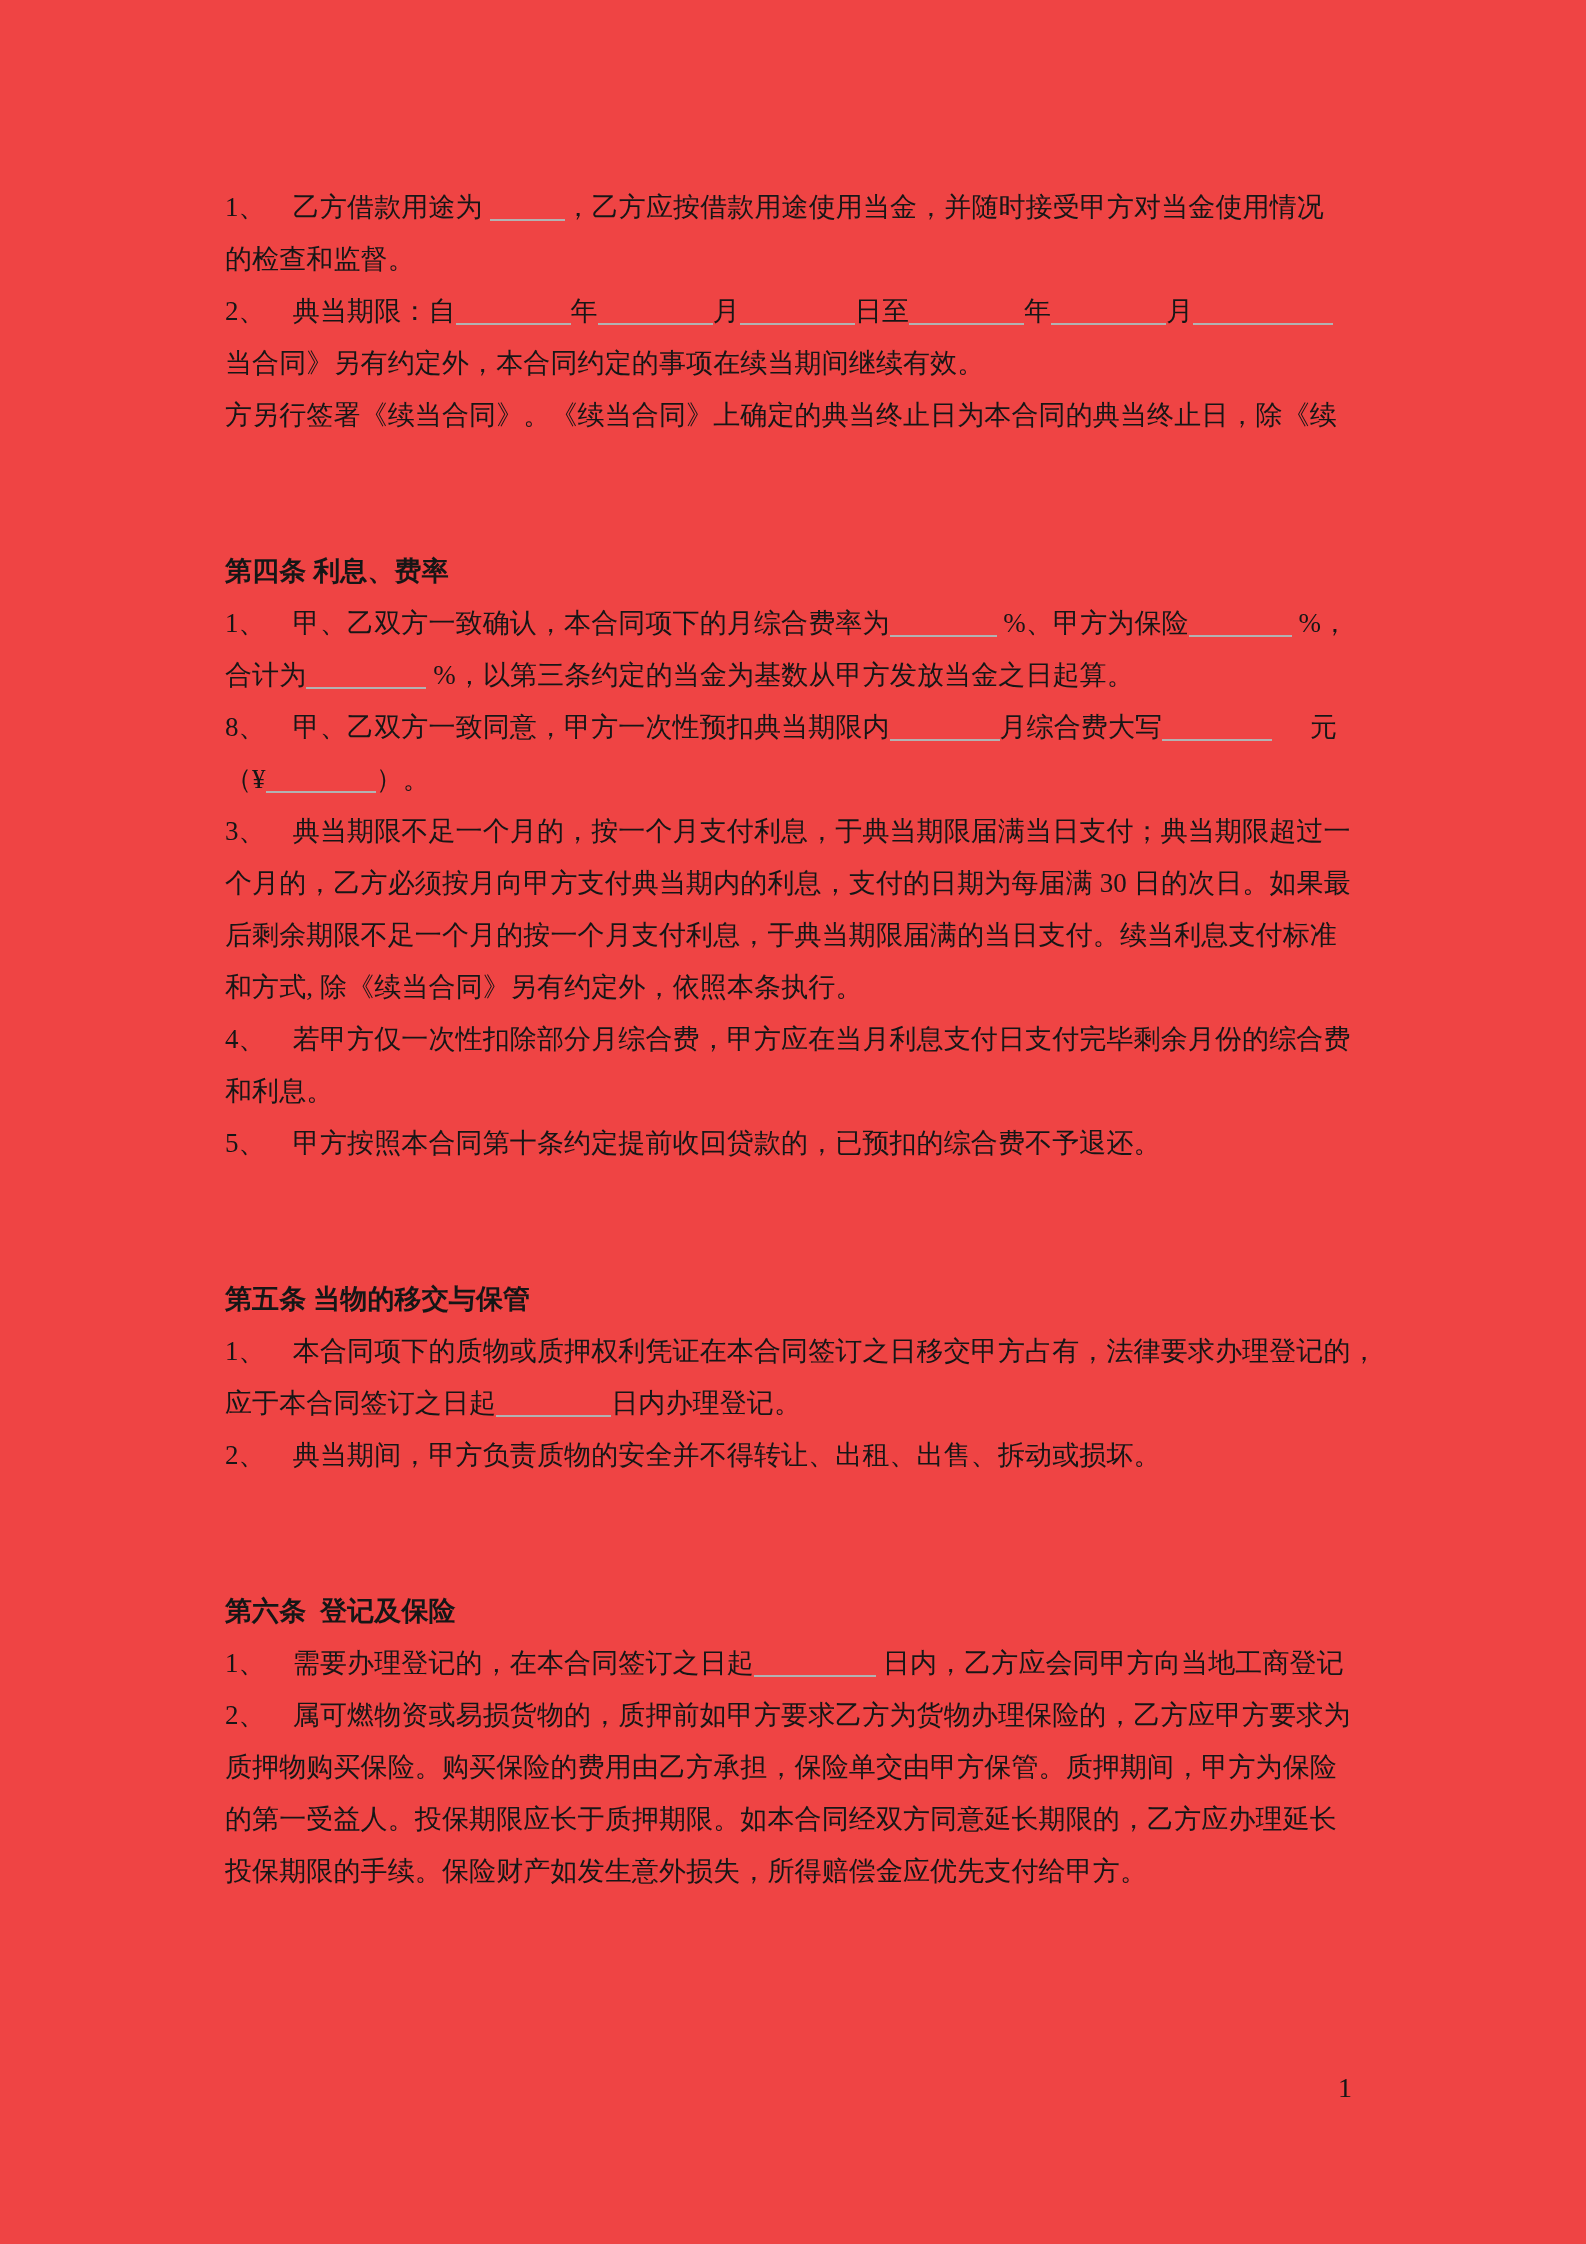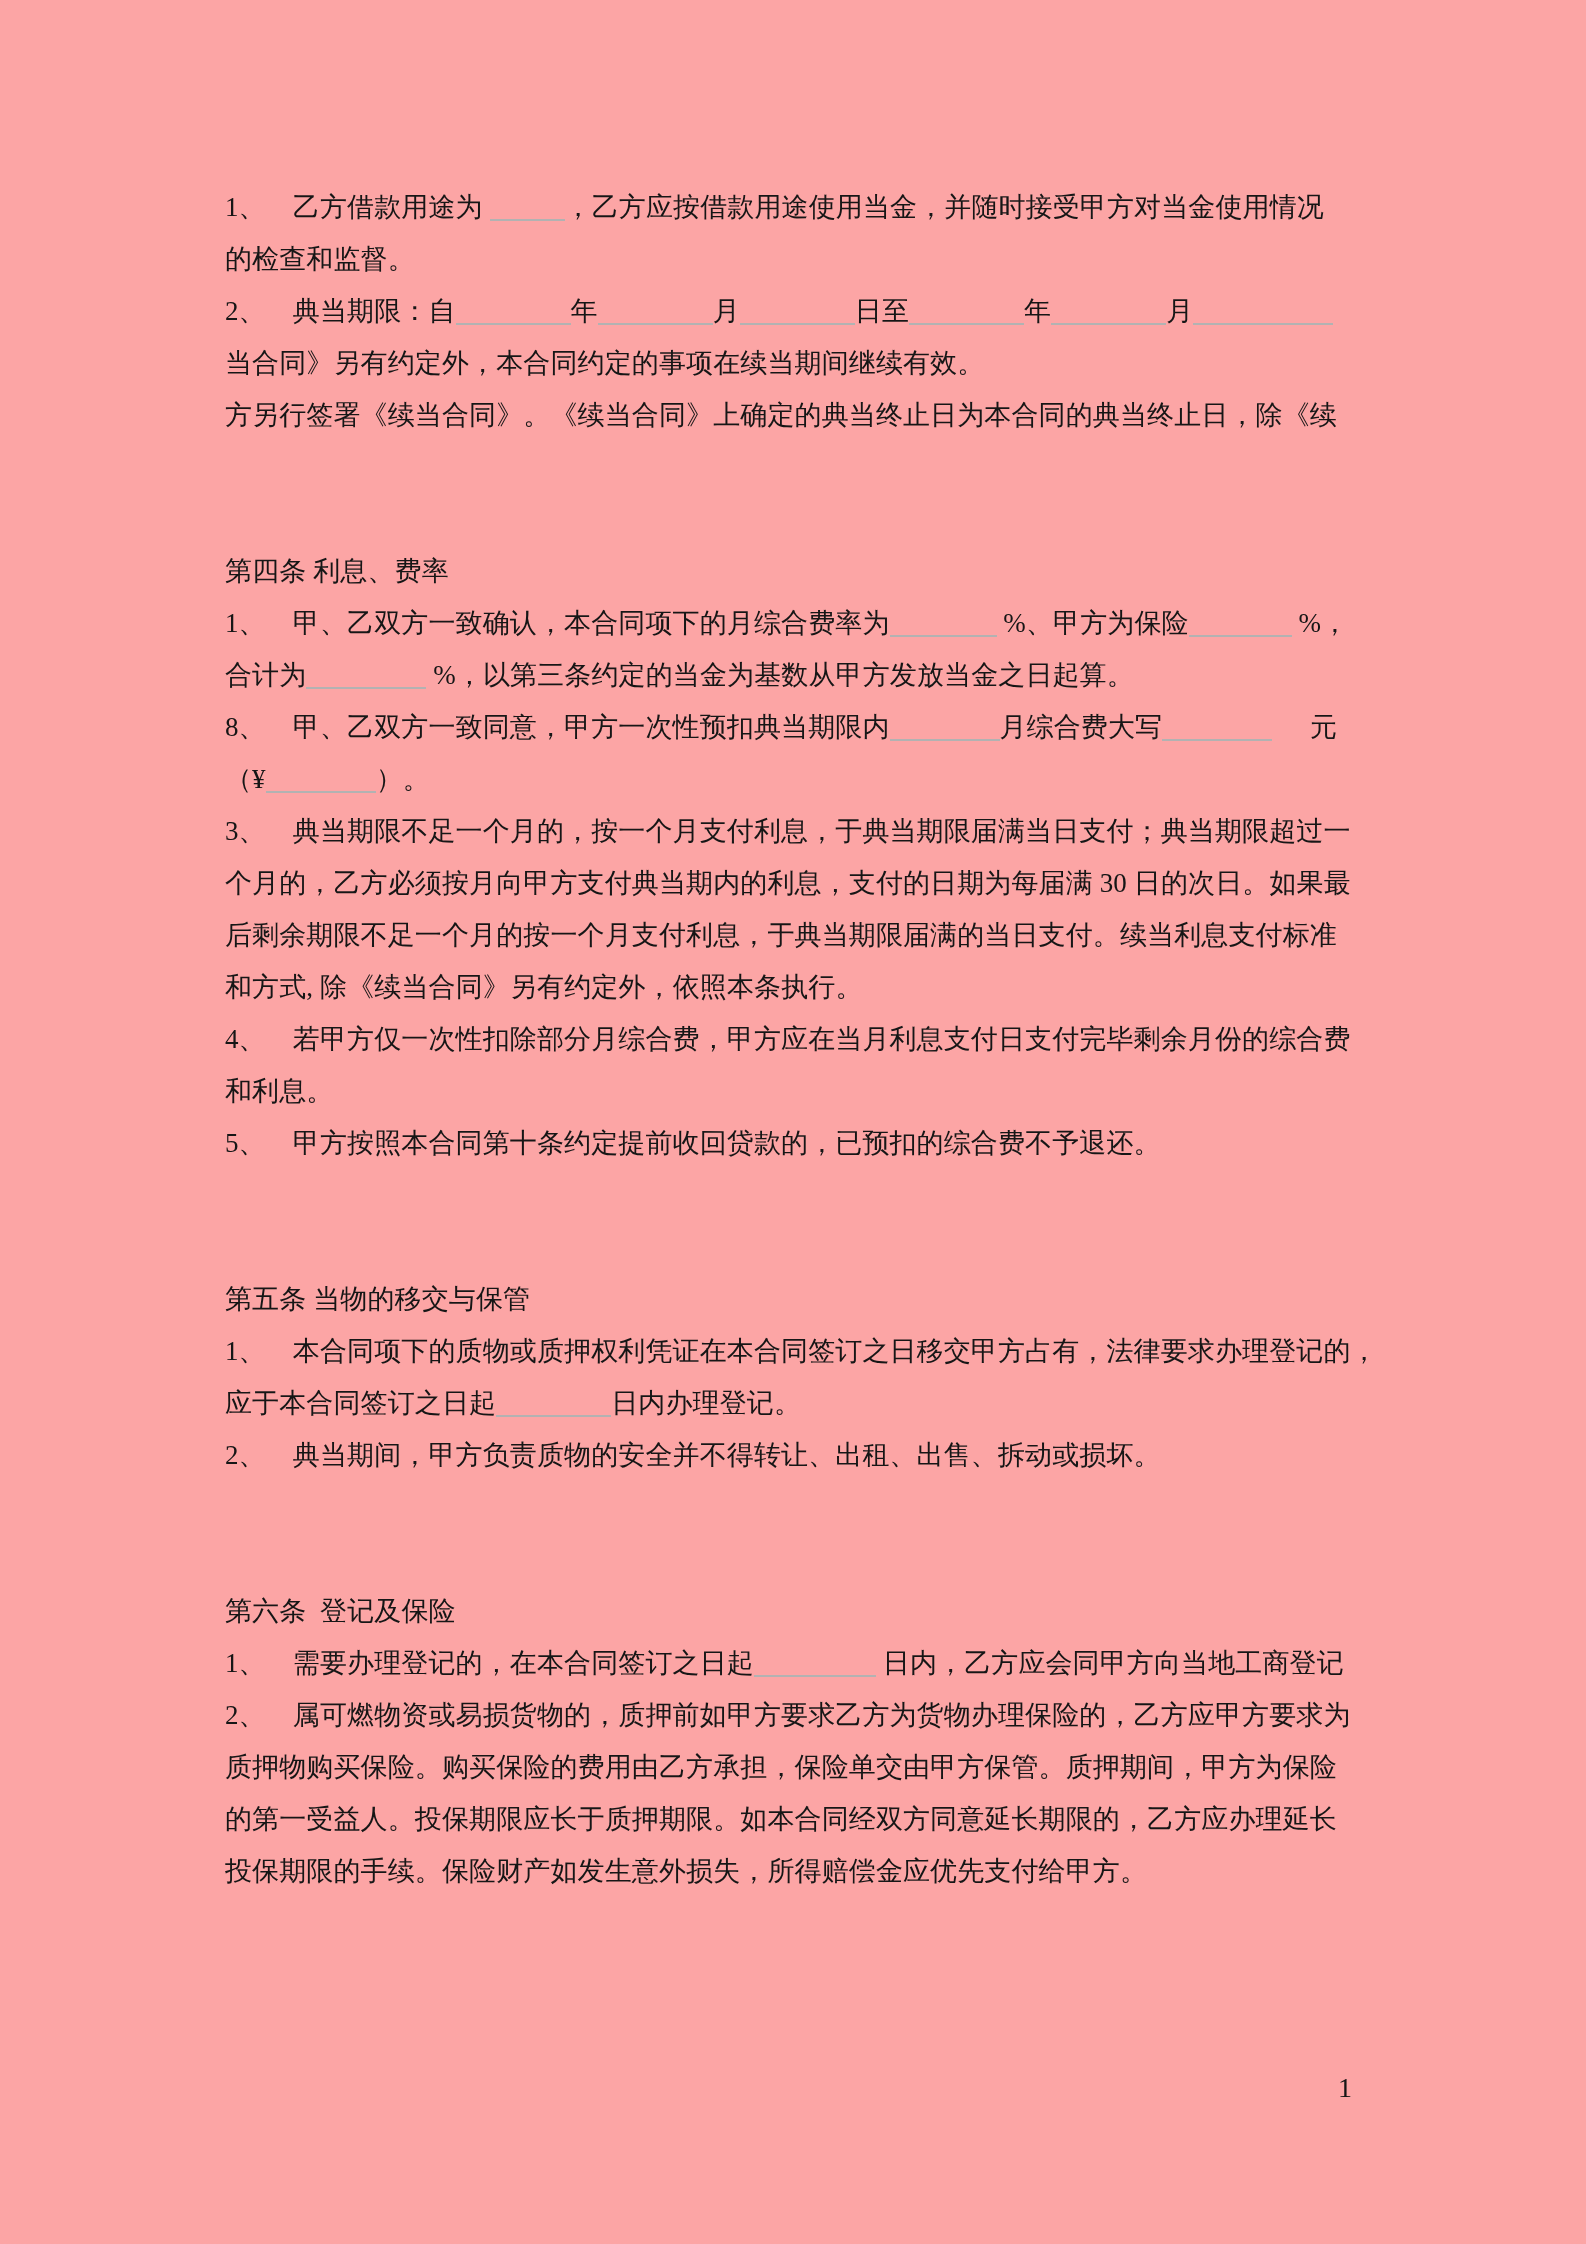--- a/index.html
+++ b/index.html
@@ -1,38 +1,38 @@
 <!DOCTYPE html>
 <html><head>
 <meta charset="utf-8">
 <style>
   html,body{margin:0;padding:0;background:#e9e9e9;}
   .page{
     position:relative;
     width:1586px;height:2244px;
     margin:0 auto;
-    background:#fca5a5;
+    background:#ef4444;
     font-family:"Liberation Serif","DejaVu Serif",serif;
     color:#161616;
     overflow:hidden;
   }
   .doc{
     position:absolute;
     left:225px;top:181px;
     width:1112px;
   }
   .line{
     position:relative;
     height:52px;
     line-height:52px;
     font-size:27px;
     letter-spacing:0.12px;
     white-space:pre;
   }
-  .line.heading{font-weight:normal;}
+  .line.heading{font-weight:bold;}
   .gap{height:104px;}
   .seg{white-space:pre;}
   .seg.right{position:absolute;right:0;top:0;}
   .blank{
     display:inline-block;
     border-bottom:2px solid #b2b2b2;
     height:34px;
     vertical-align:-5px;
   }
   .page-number{

